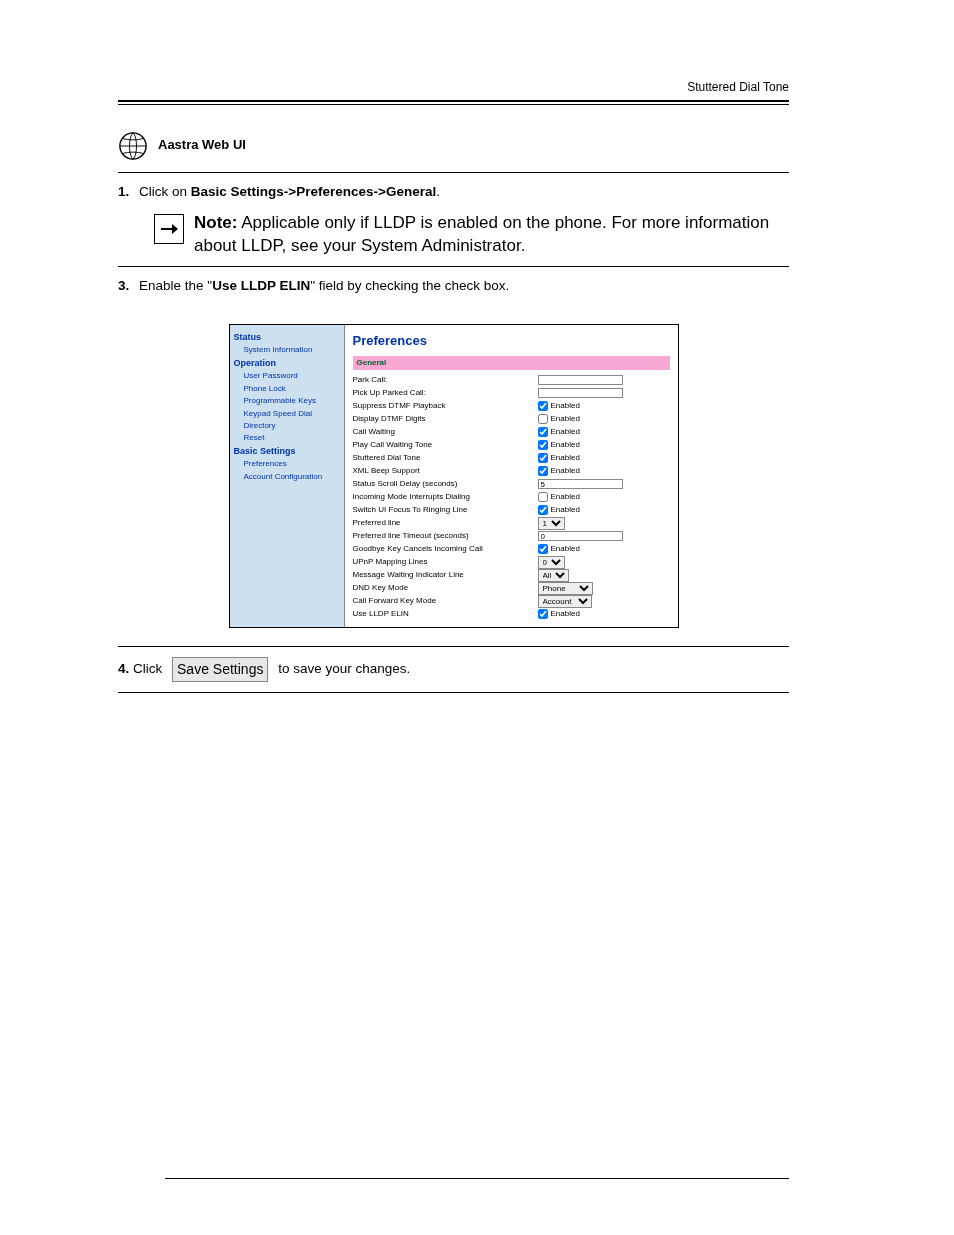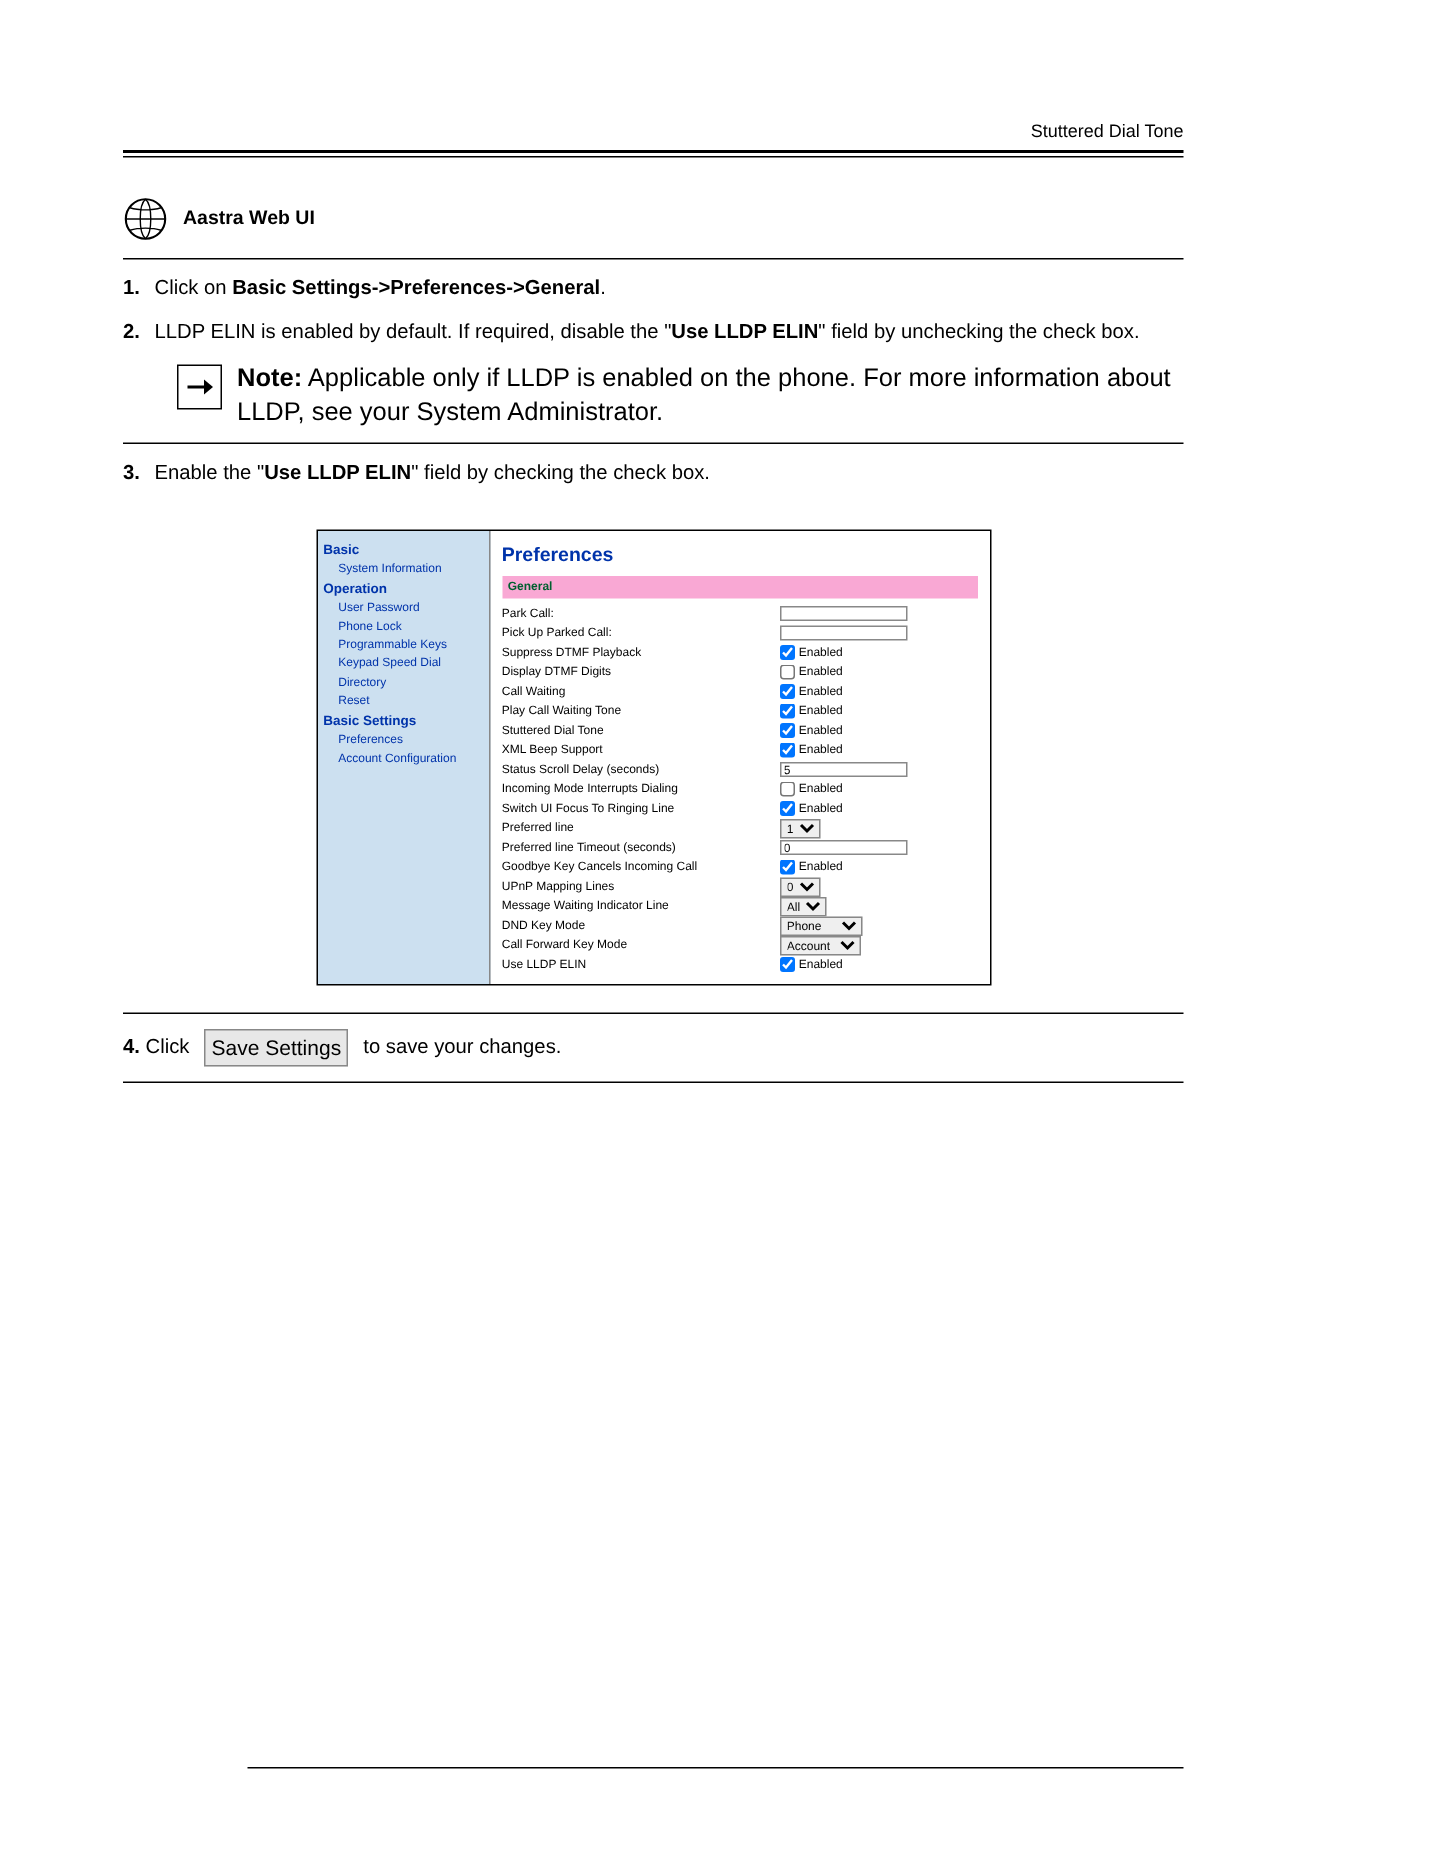--- a/index.html
+++ b/index.html
@@ -7,21 +7,21 @@
     font-family: Arial, Helvetica, sans-serif;
     font-size: 13px;
     color: #000;
     background: #fff;
   }
   .page {
     width: 954px;
     height: 1235px;
     position: relative;
     box-sizing: border-box;
-    padding: 80px 165px 60px 82px;
+    padding: 80px 165px 60px 118px;
     border-radius: 24px;
   }
   .header-right {
     text-align: right;
     font-size: 12px;
     margin-bottom: 6px;
   }
   .thick-rule {
     border:0;
     border-top: 2px solid #000;
@@ -202,24 +202,20 @@
         </svg>
     </span>
     <span class="section-title">Aastra Web UI</span>
   </div>
 
   <hr class="step-rule">
 
   <div class="step-text">
     <span class="num">1.</span>
     <span>Click on </span><b>Basic Settings-&gt;Preferences-&gt;General</b><span>.</span>
-  </div>
-  <div class="step-text">
-    <span class="num">2.</span>
-    <span>LLDP ELIN is enabled by default. If required, disable the </span>"<b>Use LLDP ELIN</b>"<span> field by unchecking the check box.</span>
   </div>
 
   <div class="note-box">
     <div class="arrow-icon">
       <svg viewBox="0 0 18 14">
           <line x1="1" y1="7" x2="13" y2="7" stroke="#000" stroke-width="2"></line>
           <polygon points="12,2 18,7 12,12" fill="#000"></polygon>
         </svg>
     </div>
     <div class="note-text">
@@ -229,21 +225,21 @@
 
   <hr class="step-rule">
 
   <div class="step-text">
     <span class="num">3.</span>
     <span>Enable the "</span><b>Use LLDP ELIN</b><span>" field by checking the check box.</span>
   </div>
 
   <div class="screenshot">
     <div class="sidebar">
-      <div class="h">Basic</div>
+      <div class="h">Status</div>
       <div class="i">System Information</div>
       <div class="h">Operation</div>
       <div class="i">User Password</div>
       <div class="i">Phone Lock</div>
       <div class="i">Programmable Keys</div>
       <div class="i">Keypad Speed Dial</div>
       <div class="i">Directory</div>
       <div class="i">Reset</div>
       <div class="h">Basic Settings</div>
       <div class="i">Preferences</div>

